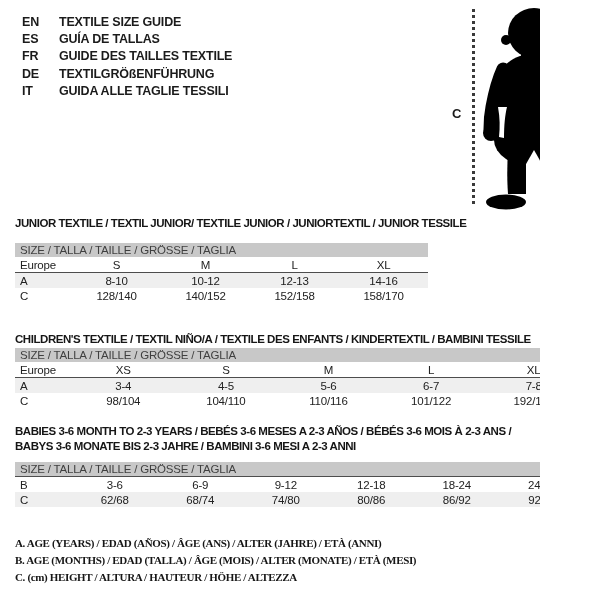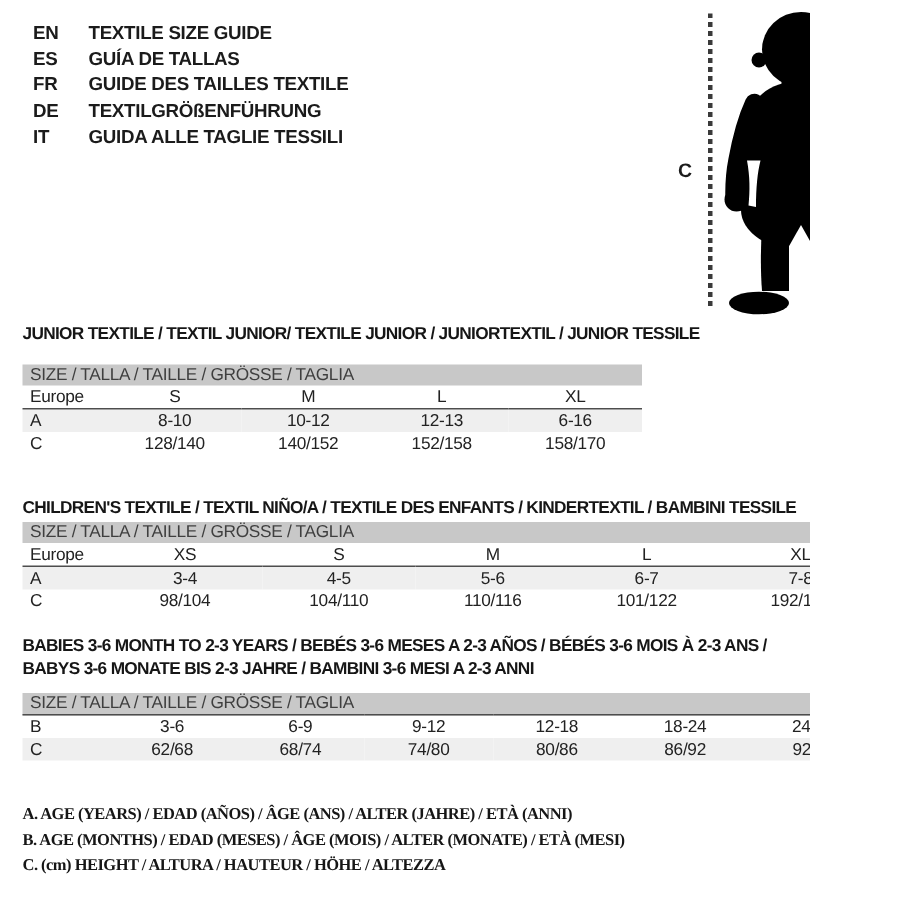--- a/index.html
+++ b/index.html
@@ -120,21 +120,21 @@
         <td>S</td>
         <td>M</td>
         <td>L</td>
         <td>XL</td>
       </tr>
       <tr class="stripe">
         <td class="lbl">A</td>
         <td>8-10</td>
         <td>10-12</td>
         <td>12-13</td>
-        <td>6-16</td>
+        <td>14-16</td>
       </tr>
       <tr>
         <td class="lbl">C</td>
         <td>128/140</td>
         <td>140/152</td>
         <td>152/158</td>
         <td>158/170</td>
       </tr>
     </tbody>
   </table>
@@ -214,17 +214,17 @@
         <td>74/80</td>
         <td>80/86</td>
         <td>86/92</td>
         <td>92/98</td>
       </tr>
     </tbody>
   </table>
 
   <div class="legend">
     <div class="legend-line">A. AGE (YEARS) / EDAD (AÑOS) / ÂGE (ANS) / ALTER (JAHRE) / ETÀ (ANNI)</div>
-    <div class="legend-line">B. AGE (MONTHS) / EDAD (MESES) / ÂGE (MOIS) / ALTER (MONATE) / ETÀ (MESI)</div>
+    <div class="legend-line">B. AGE (MONTHS) / EDAD (TALLA) / ÂGE (MOIS) / ALTER (MONATE) / ETÀ (MESI)</div>
     <div class="legend-line">C. (cm) HEIGHT / ALTURA / HAUTEUR / HÖHE / ALTEZZA</div>
   </div>
 
 </div>
 
 </body></html>

